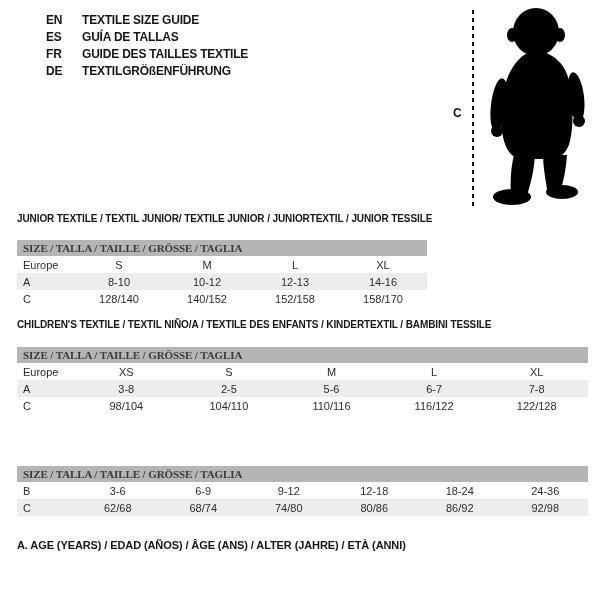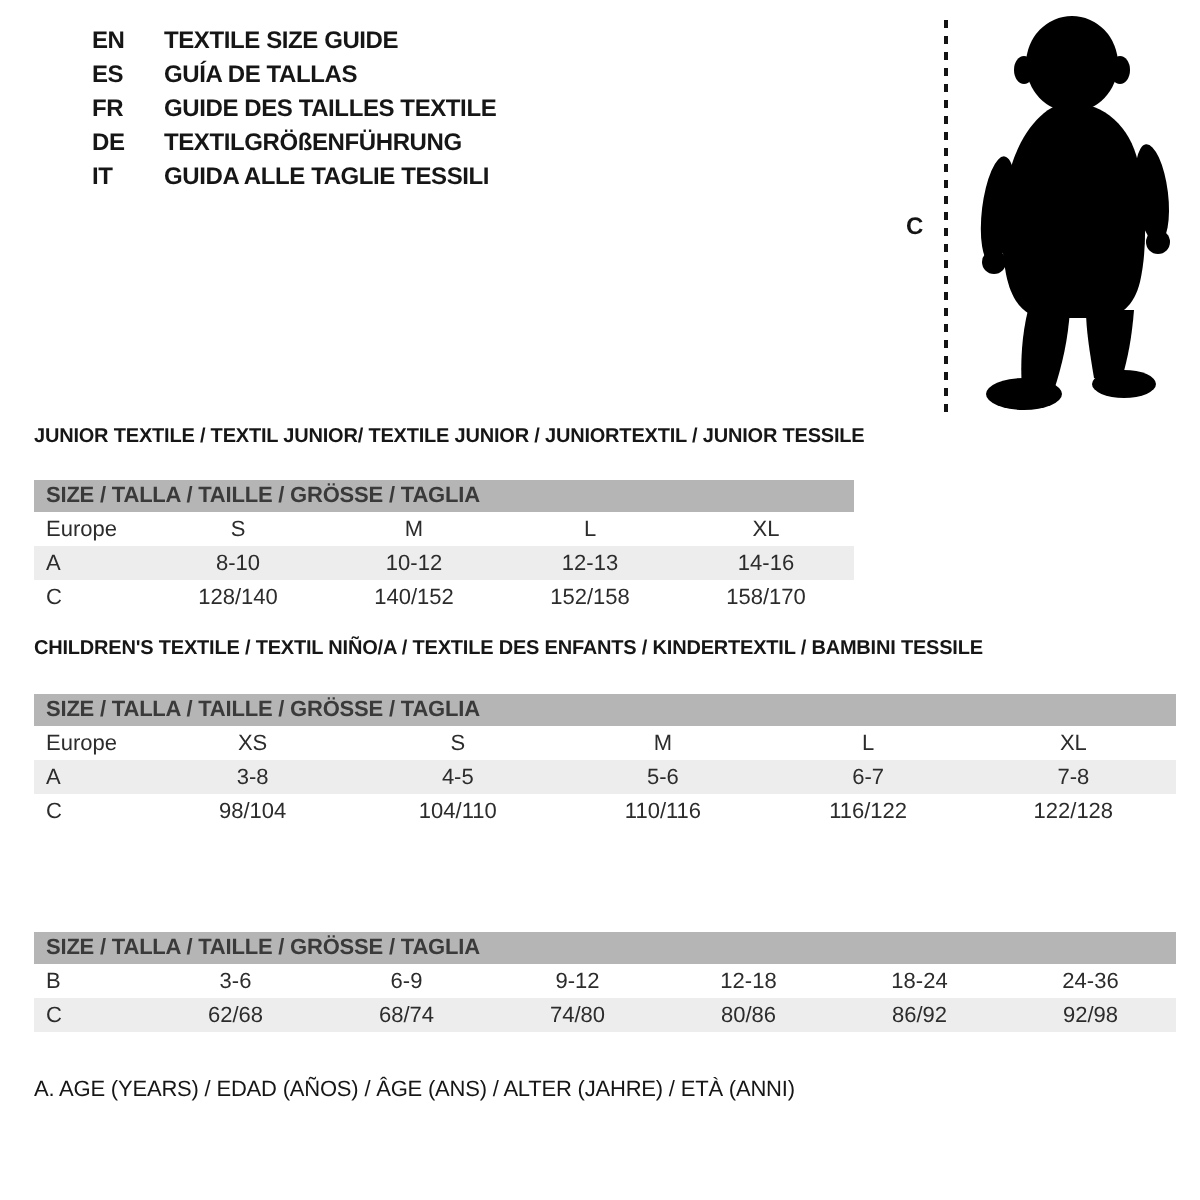--- a/index.html
+++ b/index.html
@@ -16,28 +16,28 @@
     position:absolute;left:472px;top:10px;width:2px;height:196px;
     background:repeating-linear-gradient(to bottom,#141414 0 4px,transparent 4px 8px);
   }
   .c-marker{position:absolute;left:453px;top:106px;font-size:12px;font-weight:bold;color:#141414;}
   .baby-svg{position:absolute;left:486px;top:5px;width:110px;height:202px;}
   
   .sec-title{position:absolute;left:17px;font-size:10px;font-weight:bold;letter-spacing:-0.1px;color:#161616;white-space:nowrap;}
   .sec-title .line{display:block;line-height:17px;}
   
   .size-table{position:absolute;left:17px;}
-  .size-bar{height:16px;line-height:16px;background:#b5b5b5;color:#3a3a3a;font-size:11px;font-weight:bold;padding-left:6px;letter-spacing:-0.1px;}
+  .size-bar{height:16px;line-height:16px;background:#b5b5b5;color:#3a3a3a;font-size:11px;font-weight:bold;padding-left:6px;letter-spacing:-0.1px;font-family:Liberation Serif, serif;}
   .trow{display:flex;height:17px;align-items:center;font-size:11px;color:#2c2c2c;}
   .trow.shaded{background:#ededed;}
   .tlabel{flex:0 0 52px;padding-left:6px;text-align:left;}
   .tcell{flex:1;text-align:center;}
   
   .notes{position:absolute;left:17px;top:536px;}
-  .note-line{display:block;font-size:11px;font-weight:normal;line-height:18.5px;letter-spacing:-0.1px;color:#161616;white-space:nowrap;}
+  .note-line{display:block;font-size:11px;font-weight:bold;line-height:18.5px;letter-spacing:-0.1px;color:#161616;white-space:nowrap;}
 </style>
 </head>
 <body>
 
 <div id="canvas">
 
   <div class="langs">
     <div class="lang-row">
       <span class="lang-code">EN</span>
       <span class="lang-title">TEXTILE SIZE GUIDE</span>
@@ -46,24 +46,20 @@
       <span class="lang-code">ES</span>
       <span class="lang-title">GUÍA DE TALLAS</span>
     </div>
     <div class="lang-row">
       <span class="lang-code">FR</span>
       <span class="lang-title">GUIDE DES TAILLES TEXTILE</span>
     </div>
     <div class="lang-row">
       <span class="lang-code">DE</span>
       <span class="lang-title">TEXTILGRÖßENFÜHRUNG</span>
-    </div>
-    <div class="lang-row">
-      <span class="lang-code">IT</span>
-      <span class="lang-title">GUIDA ALLE TAGLIE TESSILI</span>
     </div>
   </div>
 
   <div class="dash-line"></div>
   <div class="c-marker">C</div>
   <svg class="baby-svg" viewBox="0 0 110 202" aria-hidden="true">
     <g fill="#000000">
       <ellipse cx="50" cy="27" rx="23" ry="24"></ellipse>
       <ellipse cx="26" cy="30" rx="5" ry="7"></ellipse>
       <ellipse cx="74" cy="30" rx="5" ry="7"></ellipse>
@@ -112,21 +108,21 @@
       <span class="tlabel">Europe</span>
       <span class="tcell">XS</span>
       <span class="tcell">S</span>
       <span class="tcell">M</span>
       <span class="tcell">L</span>
       <span class="tcell">XL</span>
     </div>
     <div class="trow shaded">
       <span class="tlabel">A</span>
       <span class="tcell">3-8</span>
-      <span class="tcell">4-5</span>
+      <span class="tcell">2-5</span>
       <span class="tcell">5-6</span>
       <span class="tcell">6-7</span>
       <span class="tcell">7-8</span>
     </div>
     <div class="trow">
       <span class="tlabel">C</span>
       <span class="tcell">98/104</span>
       <span class="tcell">104/110</span>
       <span class="tcell">110/116</span>
       <span class="tcell">116/122</span>

